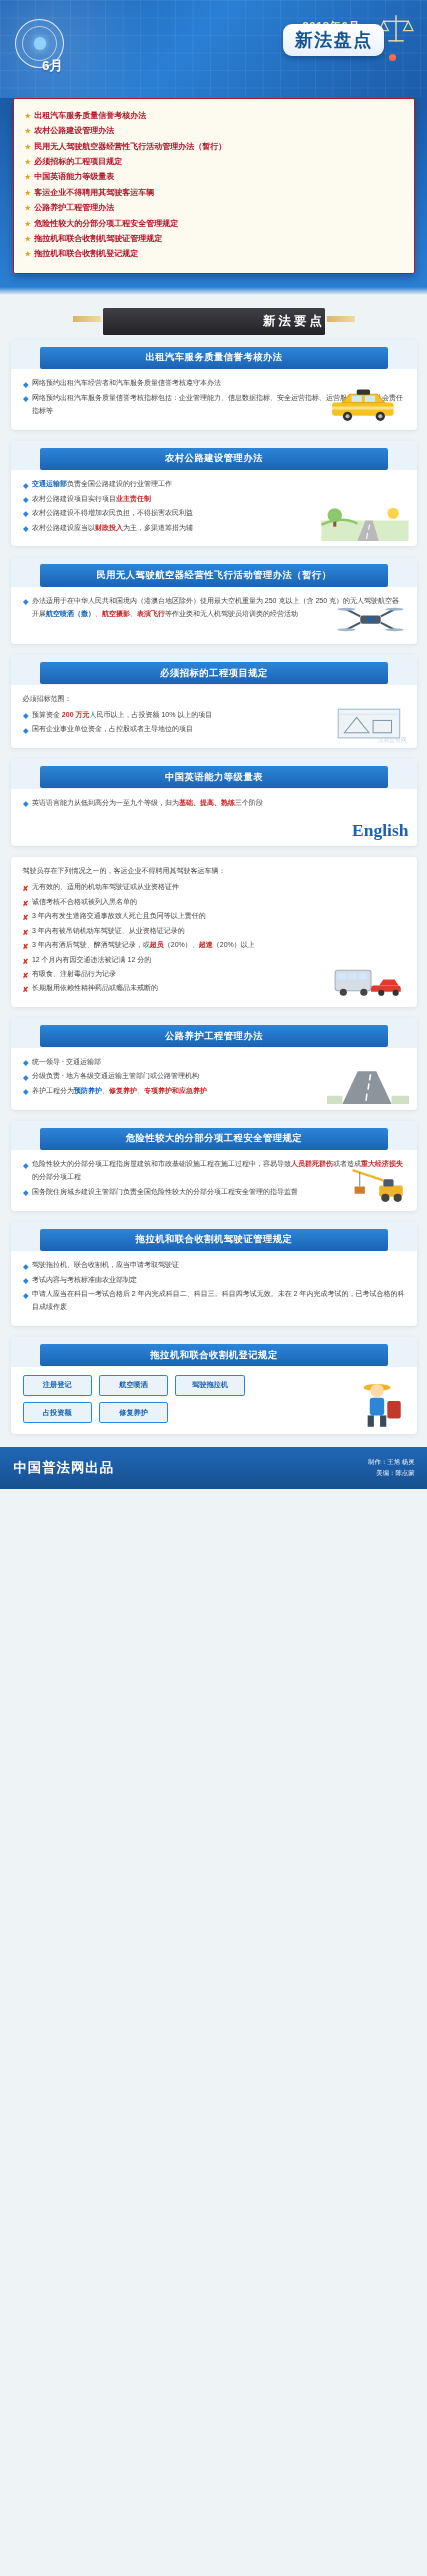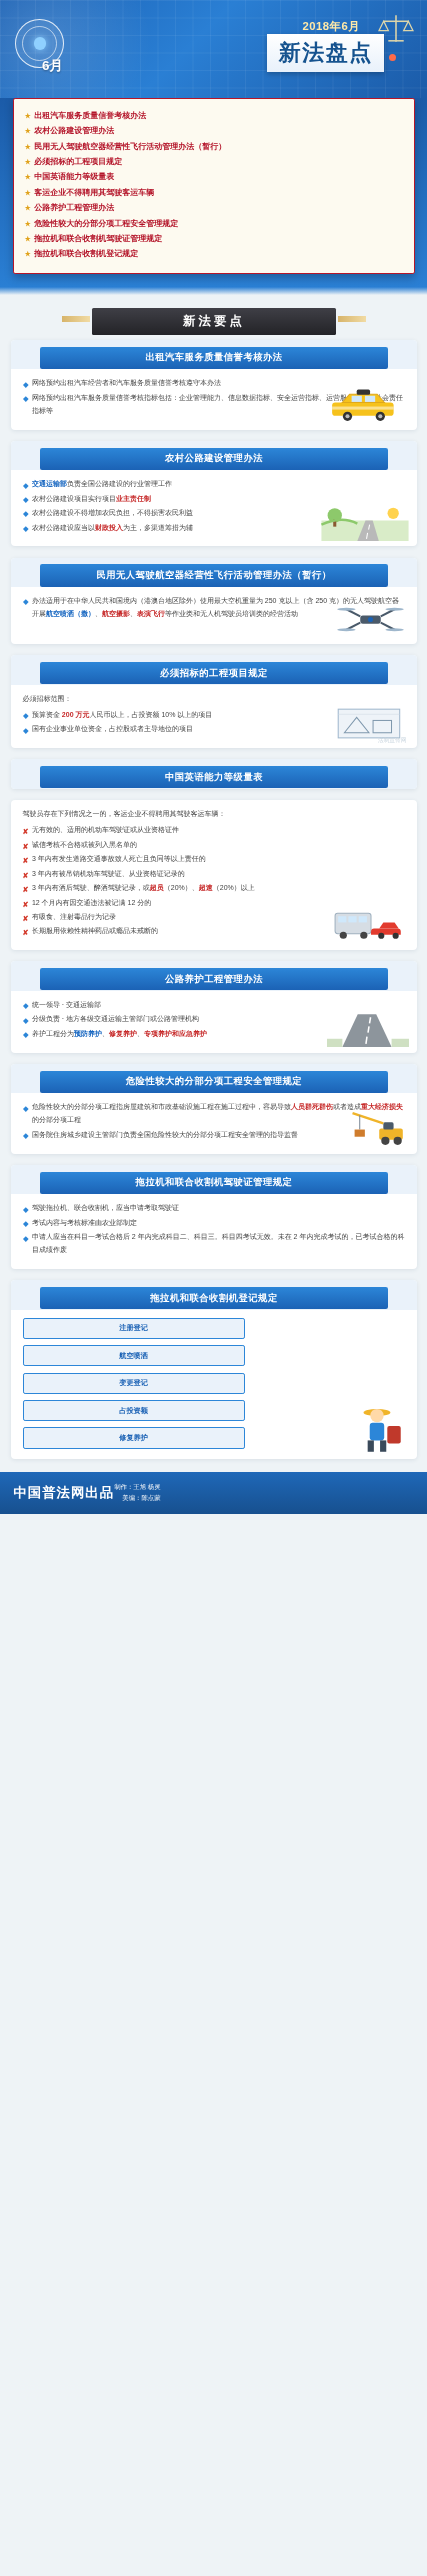--- a/index.html
+++ b/index.html
@@ -57,25 +57,25 @@
     position: absolute; left: 34px; top: 44px;
     font-size: 13.4px; font-weight: bold; color: #ffffff;
     text-shadow: 0 1px 2.1px rgba(0,0,0,0.35);
   }
   .header-year {
     position: absolute; right: 68px; top: 18.5px;
     font-size: 11.3px; color: #ffe9a8; letter-spacing: 0.5px;
     font-weight: bold;
   }
   .header-title {
-    position: absolute; right: 44px; top: 34px;
+    position: absolute; right: 44px; top: 24px;
     padding: 4.1px 11.3px;
     background: linear-gradient(180deg, #ffffff 0%, #e8f1fb 100%);
-    border-radius: 0;
-    font-size: 22px; font-weight: bold; letter-spacing: 1.5px;
+    border-radius: 9px;
+    font-size: 18px; font-weight: bold; letter-spacing: 1.5px;
     color: #16538f;
     box-shadow: 0 2.1px 5.2px rgba(0,0,0,0.25);
   }
   .header-dot {
     position: absolute; right: 32px; top: 54px;
     width: 7.2px; height: 7.2px; border-radius: 50%;
     background: #ff6b4a;
   }
   .scale-icon { position: absolute; right: 13.4px; top: 10.3px; opacity: 0.85; }
 
@@ -97,22 +97,22 @@
     line-height: 1.55; padding: 1.5px 0;
   }
   .index-item .star {
     color: #e0a21b; margin-right: 3.6px; font-size: 6.7px; line-height: 1.8;
   }
 
   
   .section-banner {
     position: relative;
     margin: 13.4px auto 5.2px auto;
-    width: 244px;
-    text-align: center;
+    width: 222px;
+    text-align: right;
     font-family: Liberation Serif, serif;
   }
   .section-banner .bar {
     background: linear-gradient(180deg, #3f3f46 0%, #232327 100%);
     color: #fff;
     font-size: 12.4px; font-weight: bold; letter-spacing: 3.1px;
     padding: 4.6px 0;
     border-radius: 1.5px;
   }
   .section-banner .wing {
@@ -181,42 +181,42 @@
   .note {
     font-size: 7px; line-height: 1.85; color: #444; margin-bottom: 3.1px;
   }
 
   
   .art { position: absolute; right: 8.2px; bottom: 5.2px; }
 
   
   .tag-grid {
     display: grid;
-    grid-template-columns: repeat(1, 1fr);
+    grid-template-columns: repeat(3, 1fr);
     gap: 6.2px 7.2px;
     max-width: 222px;
   }
   .tag {
     background: #eaf2fa;
     border: 1px solid #2c86d8;
     color: #1b62b5;
     font-size: 7.2px; font-weight: bold;
     text-align: center;
     padding: 4.6px 2.1px;
     border-radius: 2.1px;
   }
 
   
   .footer {
     margin-top: 13px;
     background: linear-gradient(180deg, #1f68b8 0%, #17508f 100%);
     padding: 10.3px 13.4px;
     display: flex;
     align-items: center;
-    justify-content: flex-start;
+    justify-content: space-between;
     color: #fff;
   }
   .footer-title { font-size: 13.4px; font-weight: bold; letter-spacing: 1px; }
   .footer-credits { font-size: 6.4px; line-height: 1.7; text-align: right; opacity: 0.95; }
 
   .spacer-blue { height: 8.2px; background: linear-gradient(180deg,#2a7fd4,#eef3f6); }
 </style>
 </head>
 <body>
 
@@ -384,20 +384,26 @@
         <line x1="12" y1="24" x2="132" y2="24" stroke="#cdd9e4" stroke-width="1"></line>
       </svg>
       <div style="position:absolute;right:10.3px;bottom:3.1px;font-size:5.7px;color:#c8d4de;">法制宣传网</div>
     </div>
   </div>
 
   <div class="card">
     <div class="card-title-wrap">
       <div class="card-title">中国英语能力等级量表</div>
     </div>
+    <div class="card-body">
+      <ul class="bullet-list">
+        <li>英语语言能力从低到高分为一至九个等级，归为<em class="hl">基础、提高、熟练</em>三个阶段</li>
+      </ul>
+      <div class="art" style="font-size:17.5px;font-weight:bold;color:#1b62b5;font-family:'Liberation Serif',serif;">English</div>
+    </div>
   </div>
 
   <div class="card">
     <div class="card-body">
       <div class="note">驾驶员存在下列情况之一的，客运企业不得聘用其驾驶客运车辆：</div>
       <ul class="bullet-list">
         <li class="cross"><span class="mark x">✘</span><span>无有效的、适用的机动车驾驶证或从业资格证件</span></li>
         <li class="cross"><span class="mark x">✘</span><span>诚信考核不合格或被列入黑名单的</span></li>
         <li class="cross"><span class="mark x">✘</span><span>3 年内有发生道路交通事故致人死亡且负同等以上责任的</span></li>
         <li class="cross"><span class="mark x">✘</span><span>3 年内有被吊销机动车驾驶证、从业资格证记录的</span></li>
@@ -475,21 +481,21 @@
   </div>
 
   <div class="card">
     <div class="card-title-wrap">
       <div class="card-title">拖拉机和联合收割机登记规定</div>
     </div>
     <div class="card-body">
       <div class="tag-grid">
         <div class="tag">注册登记</div>
         <div class="tag">航空喷洒</div>
-        <div class="tag">变更登记</div>
+        <div class="tag">驾驶拖拉机</div>
         <div class="tag">占投资额</div>
         <div class="tag">修复养护</div>
       </div>
       <svg class="art" width="62" height="52" viewBox="0 0 120 100">
         <ellipse cx="58" cy="20" rx="26" ry="7" fill="#f0b429"></ellipse>
         <circle cx="58" cy="26" r="13" fill="#ffd9a8"></circle>
         <rect x="44" y="40" width="28" height="34" rx="6" fill="#2c86d8"></rect>
         <rect x="40" y="74" width="12" height="22" fill="#3a4a5a"></rect>
         <rect x="64" y="74" width="12" height="22" fill="#3a4a5a"></rect>
         <rect x="78" y="46" width="26" height="34" rx="4" fill="#c0392b"></rect>

